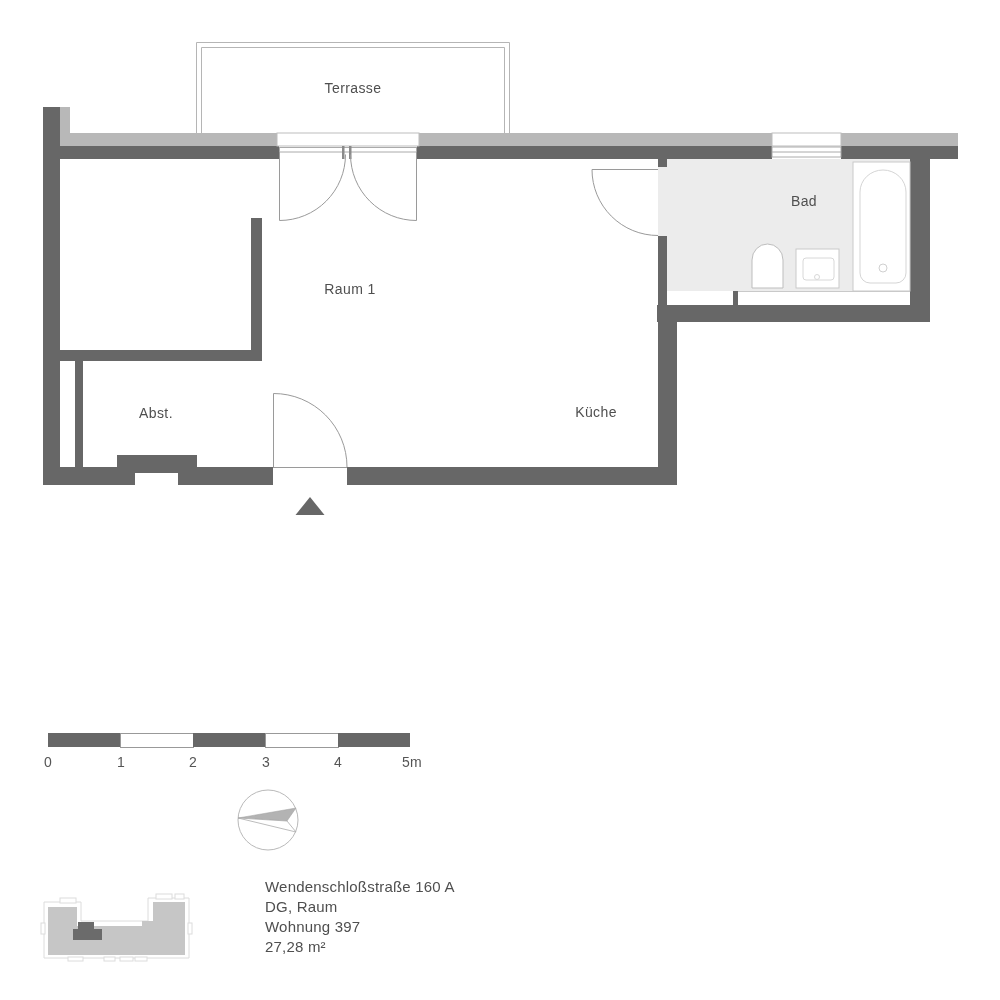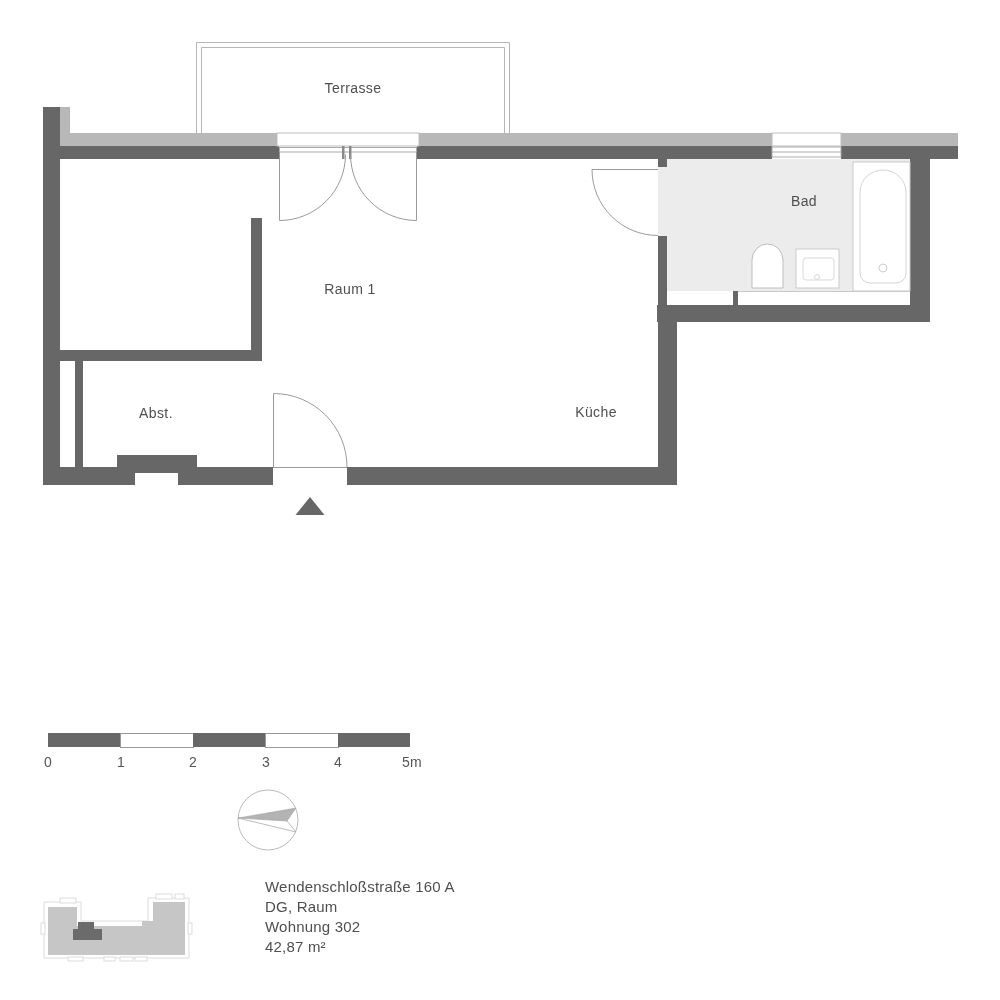--- a/index.html
+++ b/index.html
@@ -156,17 +156,17 @@
       <rect x="73" y="929" width="29" height="11"></rect>
       <rect x="78" y="922" width="16" height="8"></rect>
     </g>
   </g>
 
 </svg>
 
 <div class="addr">
   <div>Wendenschloßstraße 160 A</div>
   <div>DG, Raum</div>
-  <div>Wohnung 302</div>
-  <div>42,87 m²</div>
+  <div>Wohnung 397</div>
+  <div>27,28 m²</div>
 </div>
 
 </div>
 
 </body></html>

